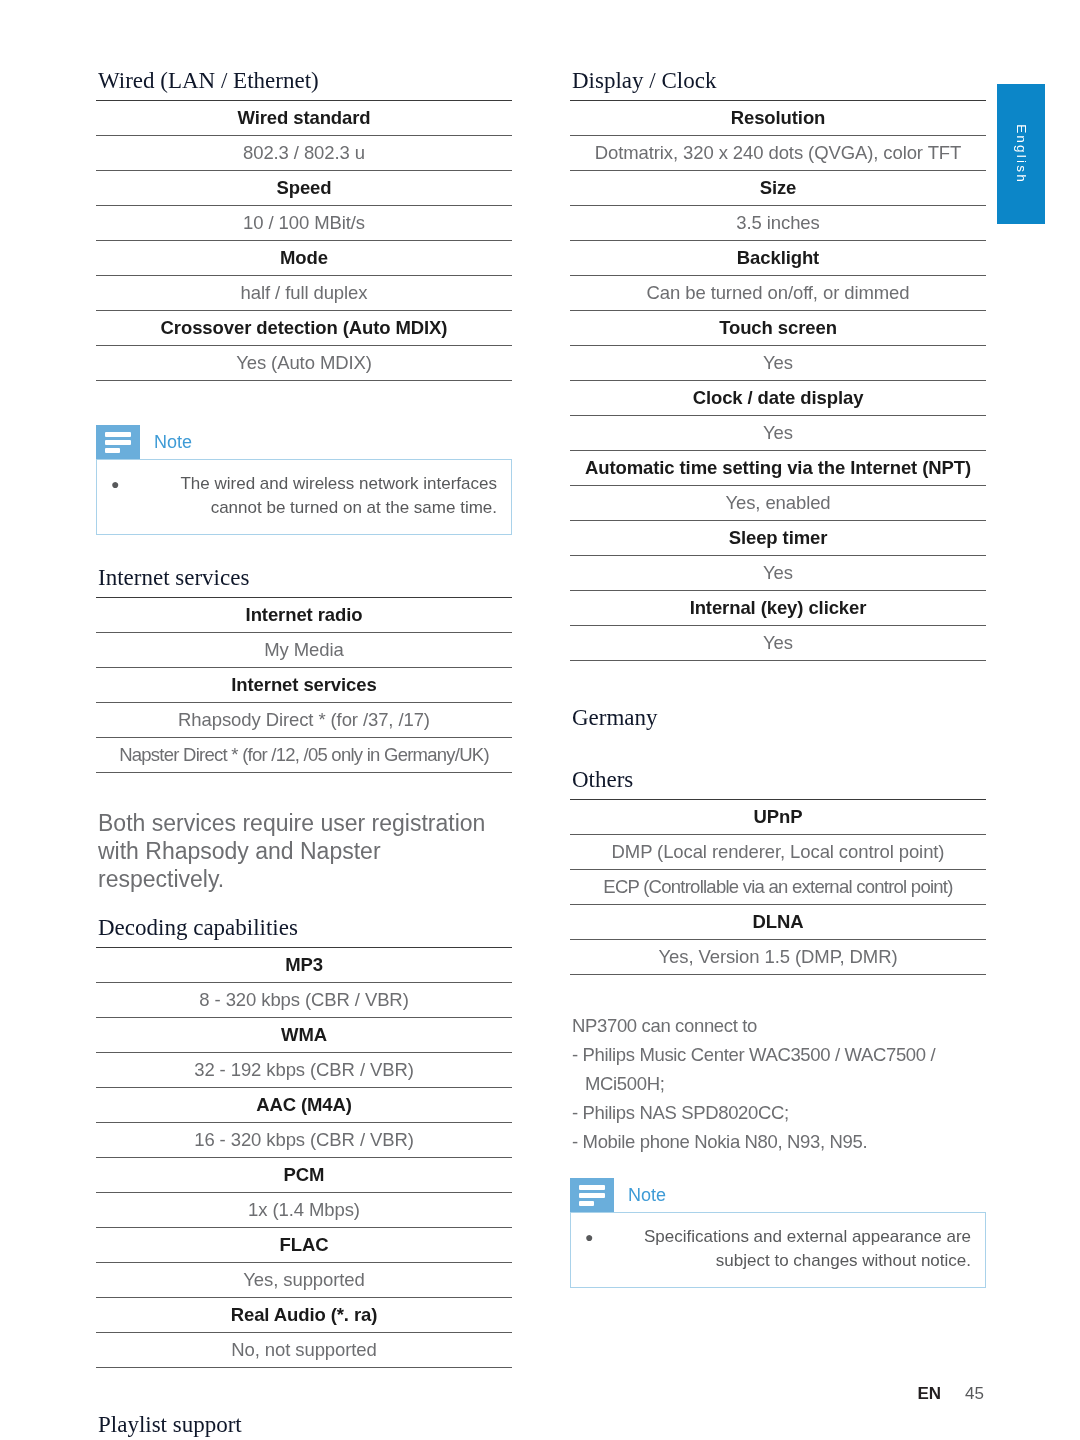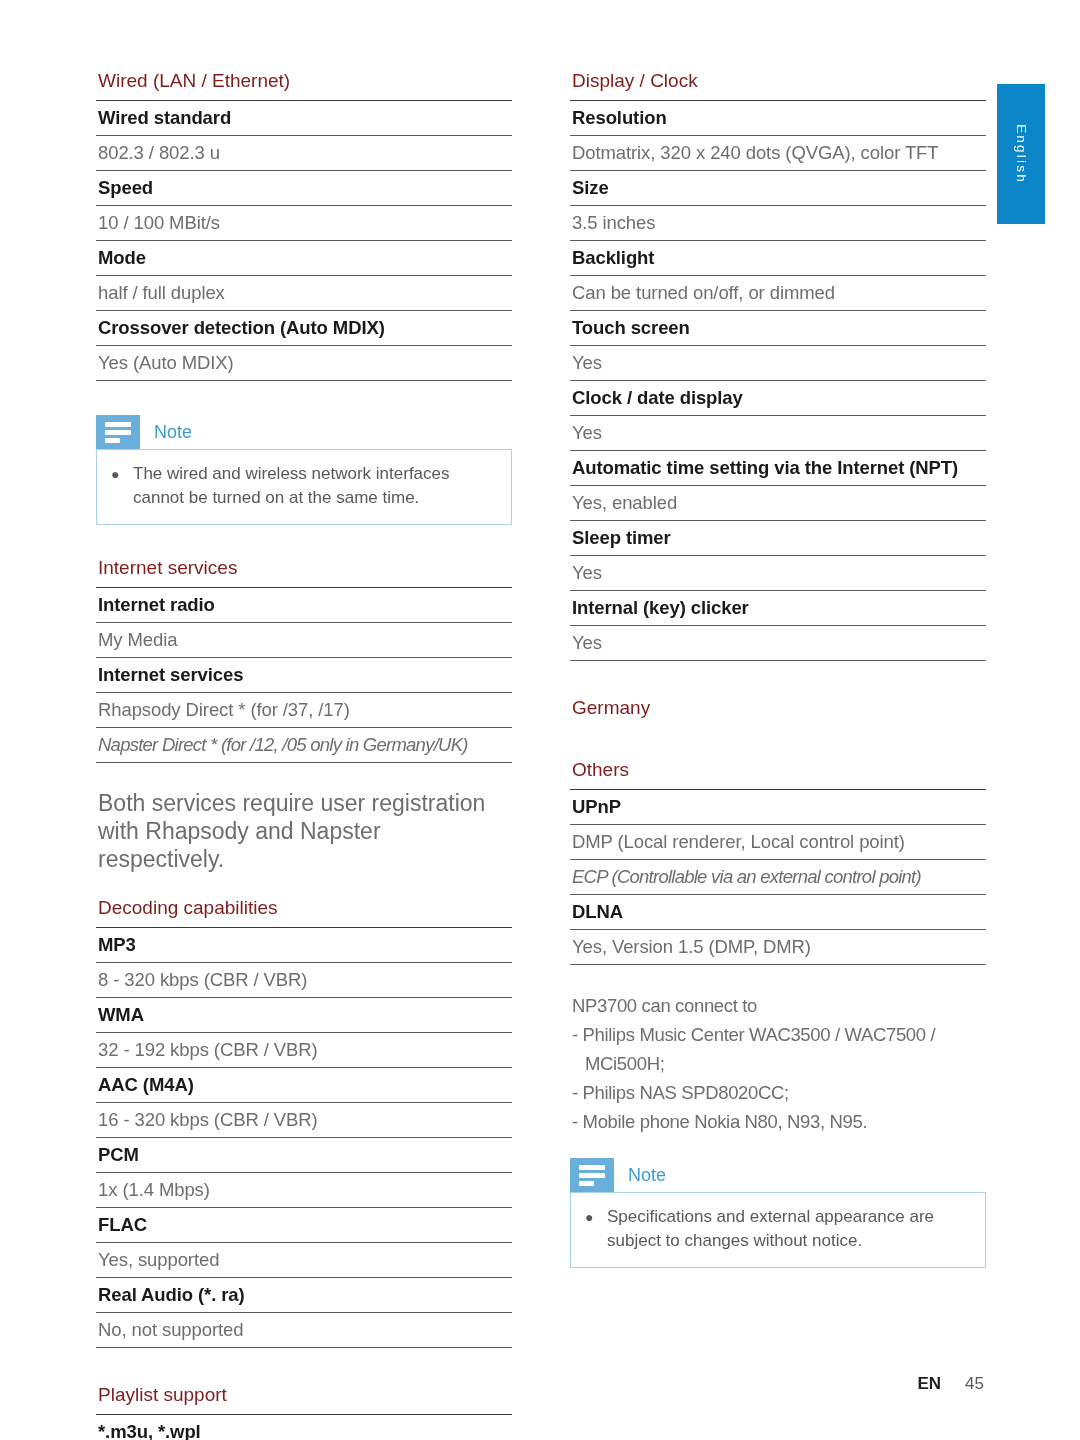--- a/index.html
+++ b/index.html
@@ -51,48 +51,48 @@
     gap: 58px;
     align-items: flex-start;
   }
   .col {
     width: 416px;
     flex: 0 0 416px;
   }
 
   
   .section-title {
-    font-size: 19px;
+    font-size: 23px;
     line-height: 26px;
-    color: #7f1d1d;
+    color: #0f172a;
     padding: 0 0 6px 2px;
-    font-family: Liberation Sans, sans-serif;
+    font-family: Liberation Serif, serif;
   }
   .spec-table {
     border-top: 1.4px solid #3a3a3a;
-    margin-bottom: 4px;
+    margin-bottom: 14px;
+    text-align: center;
   }
   .spec-row {
     border-bottom: 1.1px solid #5c5c5c;
     padding: 4px 2px 5px 2px;
     font-size: 18.5px;
     line-height: 25px;
   }
   .spec-row.label {
     font-weight: bold;
     color: #1a1a1a;
     letter-spacing: -0.1px;
   }
   .spec-row.value {
     color: #6d6e71;
     letter-spacing: -0.1px;
   }
   .spec-row.value.tight {
     letter-spacing: -0.75px;
-    font-style: italic;
   }
 
   .gap-sm { height: 22px; }
   .gap-md { height: 30px; }
 
   .para {
     font-size: 23px;
     line-height: 28px;
     color: #6d6e71;
     padding: 0 2px;
@@ -152,27 +152,27 @@
     font-size: 17px;
     line-height: 24px;
     color: #58595b;
   }
   .note-bullet .dot {
     flex: 0 0 22px;
     font-size: 14px;
     line-height: 24px;
     color: #58595b;
   }
-  .note-bullet .txt { flex: 1 1 auto; }
+  .note-bullet .txt { flex: 1 1 auto; text-align: right; }
 
   
   .footer {
     position: absolute;
     left: 0;
-    bottom: 46px;
+    bottom: 36px;
     width: 1080px;
     text-align: right;
     padding-right: 96px;
     box-sizing: border-box;
     font-size: 17px;
   }
   .footer .en {
     font-weight: bold;
     color: #231f20;
     margin-right: 24px;

